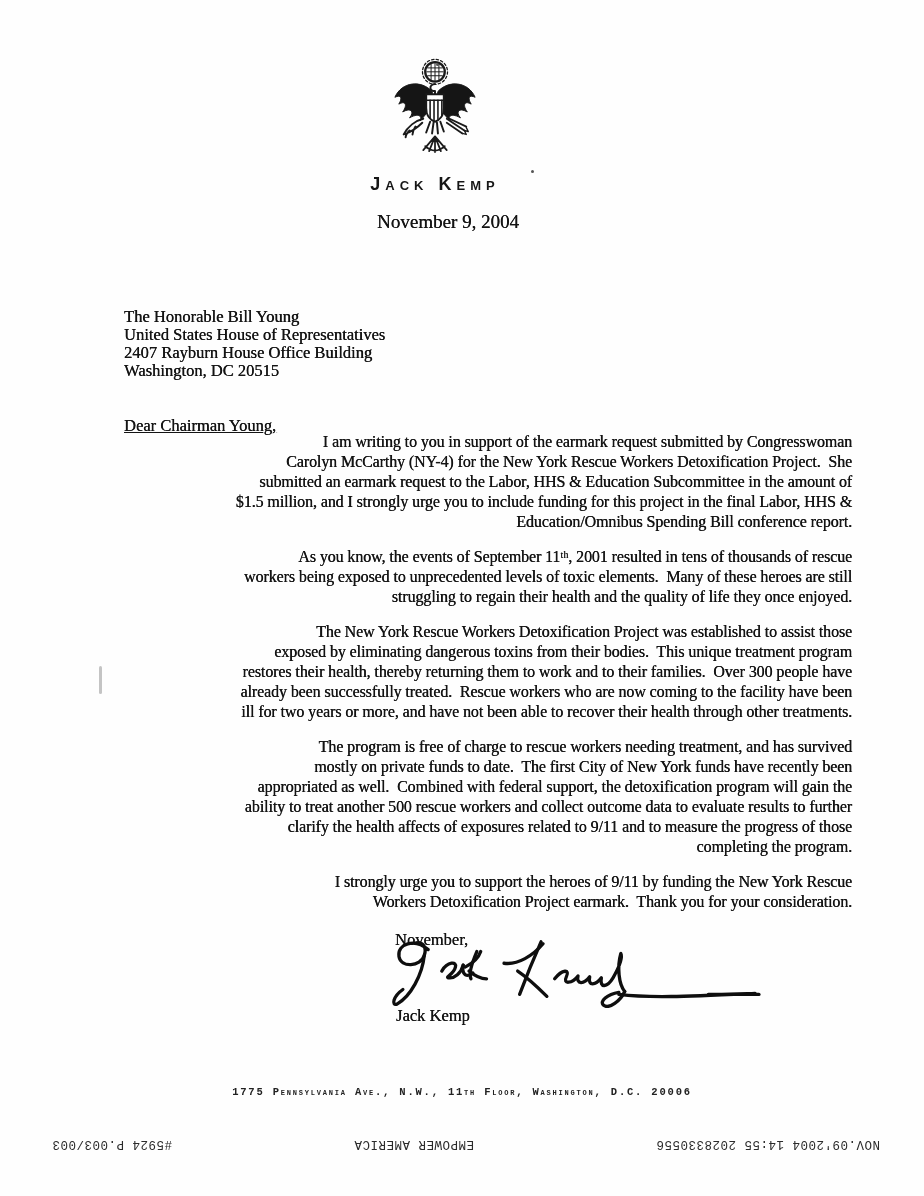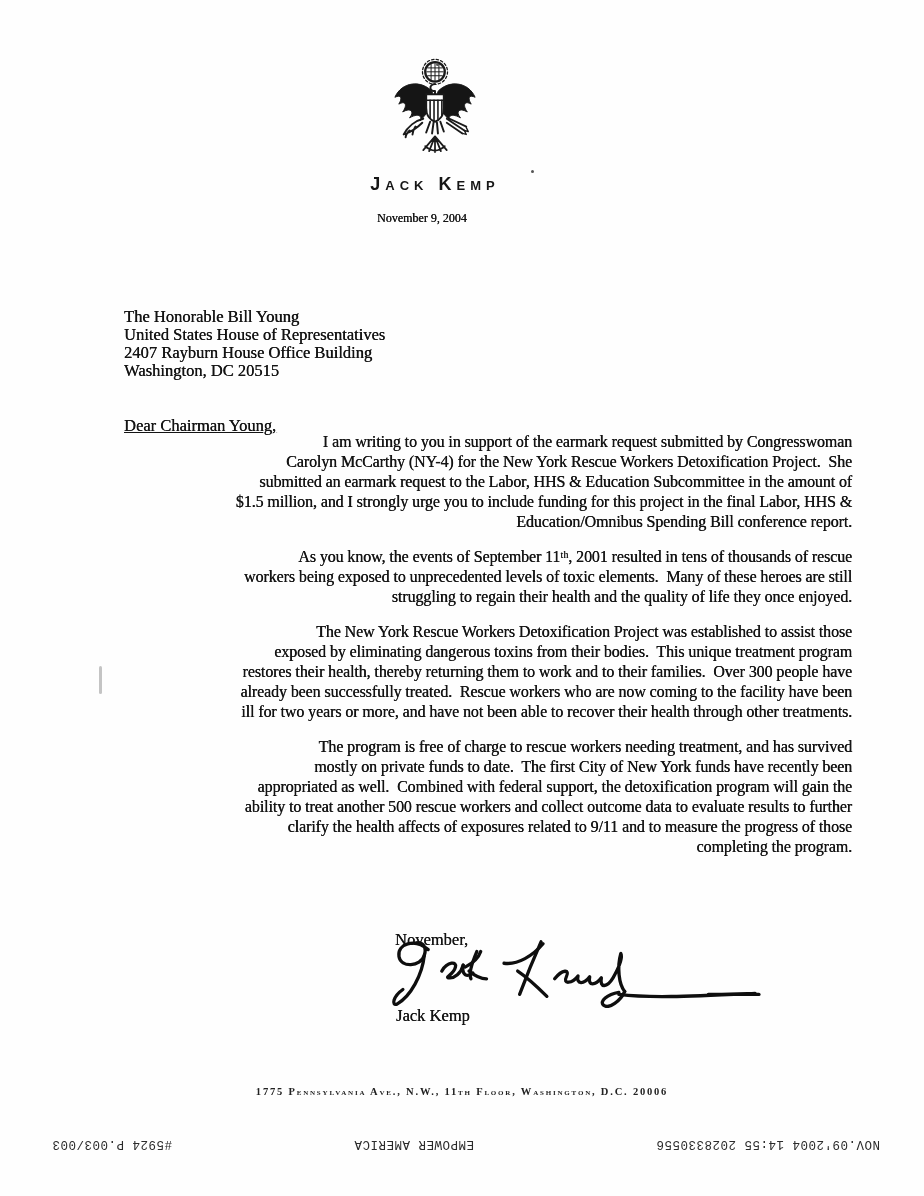--- a/index.html
+++ b/index.html
@@ -13,21 +13,21 @@
   .abs{position:absolute;}
   
   .letterhead{left:0;top:58px;width:870px;text-align:center;}
   .seal{display:inline-block;}
   .lh-name{
     margin-top:10px;
     font-family:"Liberation Sans","DejaVu Sans",sans-serif;
     font-variant:small-caps;
     font-weight:700;font-size:18px;letter-spacing:5px;color:#161616;
   }
-  .date{left:377px;top:211px;font-size:12px;text-shadow:.3px 0 0 currentColor;}
+  .date{left:377px;top:211px;font-size:19px;text-shadow:.3px 0 0 currentColor;}
   
   .recipient{
     left:124px;top:308px;font-size:16.5px;line-height:18px;
     white-space:pre-line;text-shadow:.3px 0 0 currentColor;
   }
   .salutation{left:124px;top:416px;font-size:16.5px;text-shadow:.3px 0 0 currentColor;text-decoration:underline;}
   
   .body{left:112px;top:432px;width:740px;text-align:right;}
   .para{
     margin:0 0 15px 0;
@@ -35,21 +35,21 @@
     white-space:pre;text-indent:50px;
     text-shadow:.3px 0 0 currentColor;
   }
   
   .valediction{left:395px;top:930px;font-size:16.5px;text-shadow:.3px 0 0 currentColor;}
   .signature{left:382px;top:936px;}
   .typed-name{left:396px;top:1006px;font-size:16.5px;text-shadow:.3px 0 0 currentColor;}
   
   .footer{
     left:0;top:1086px;width:924px;text-align:center;
-    font-family:Liberation Serif, serif;
+    font-family:Liberation Mono, monospace;
     font-variant:small-caps;font-weight:700;
     font-size:10.5px;letter-spacing:1.8px;color:#222;
   }
   
   .faxline{
     left:52px;top:1134px;width:828px;height:20px;
     display:flex;justify-content:space-between;align-items:center;
     transform:rotate(180deg);
     font-family:"Liberation Mono","DejaVu Sans Mono",monospace;
     font-size:12.5px;letter-spacing:.5px;color:#2b2b2b;
@@ -114,20 +114,22 @@
 exposed by eliminating dangerous toxins from their bodies.  This unique treatment program
 restores their health, thereby returning them to work and to their families.  Over 300 people have
 already been successfully treated.  Rescue workers who are now coming to the facility have been
 ill for two years or more, and have not been able to recover their health through other treatments.</p>
   <p class="para">The program is free of charge to rescue workers needing treatment, and has survived
 mostly on private funds to date.  The first City of New York funds have recently been
 appropriated as well.  Combined with federal support, the detoxification program will gain the
 ability to treat another 500 rescue workers and collect outcome data to evaluate results to further
 clarify the health affects of exposures related to 9/11 and to measure the progress of those
 completing the program.</p>
+  <p class="para">I strongly urge you to support the heroes of 9/11 by funding the New York Rescue
+Workers Detoxification Project earmark.  Thank you for your consideration.</p>
 </div>
 
 <div class="abs valediction">November,</div>
 
 <span class="abs signature">
   <svg width="392" height="72" viewBox="0 0 392 74" fill="none" stroke="#0e0e0e" stroke-width="3.4" stroke-linecap="round" stroke-linejoin="round">
 
     <path d="M42 14 C28 2 10 8 12 21 C14 33 34 32 38 20 C41 11 36 6 30 7"></path>
     <path d="M38 20 C36 40 24 62 10 70 C4 72 6 62 16 55"></path>
     <path d="M56 36 C62 26 72 26 70 32 C68 40 59 42 63 43 C69 44 76 38 78 30"></path>

